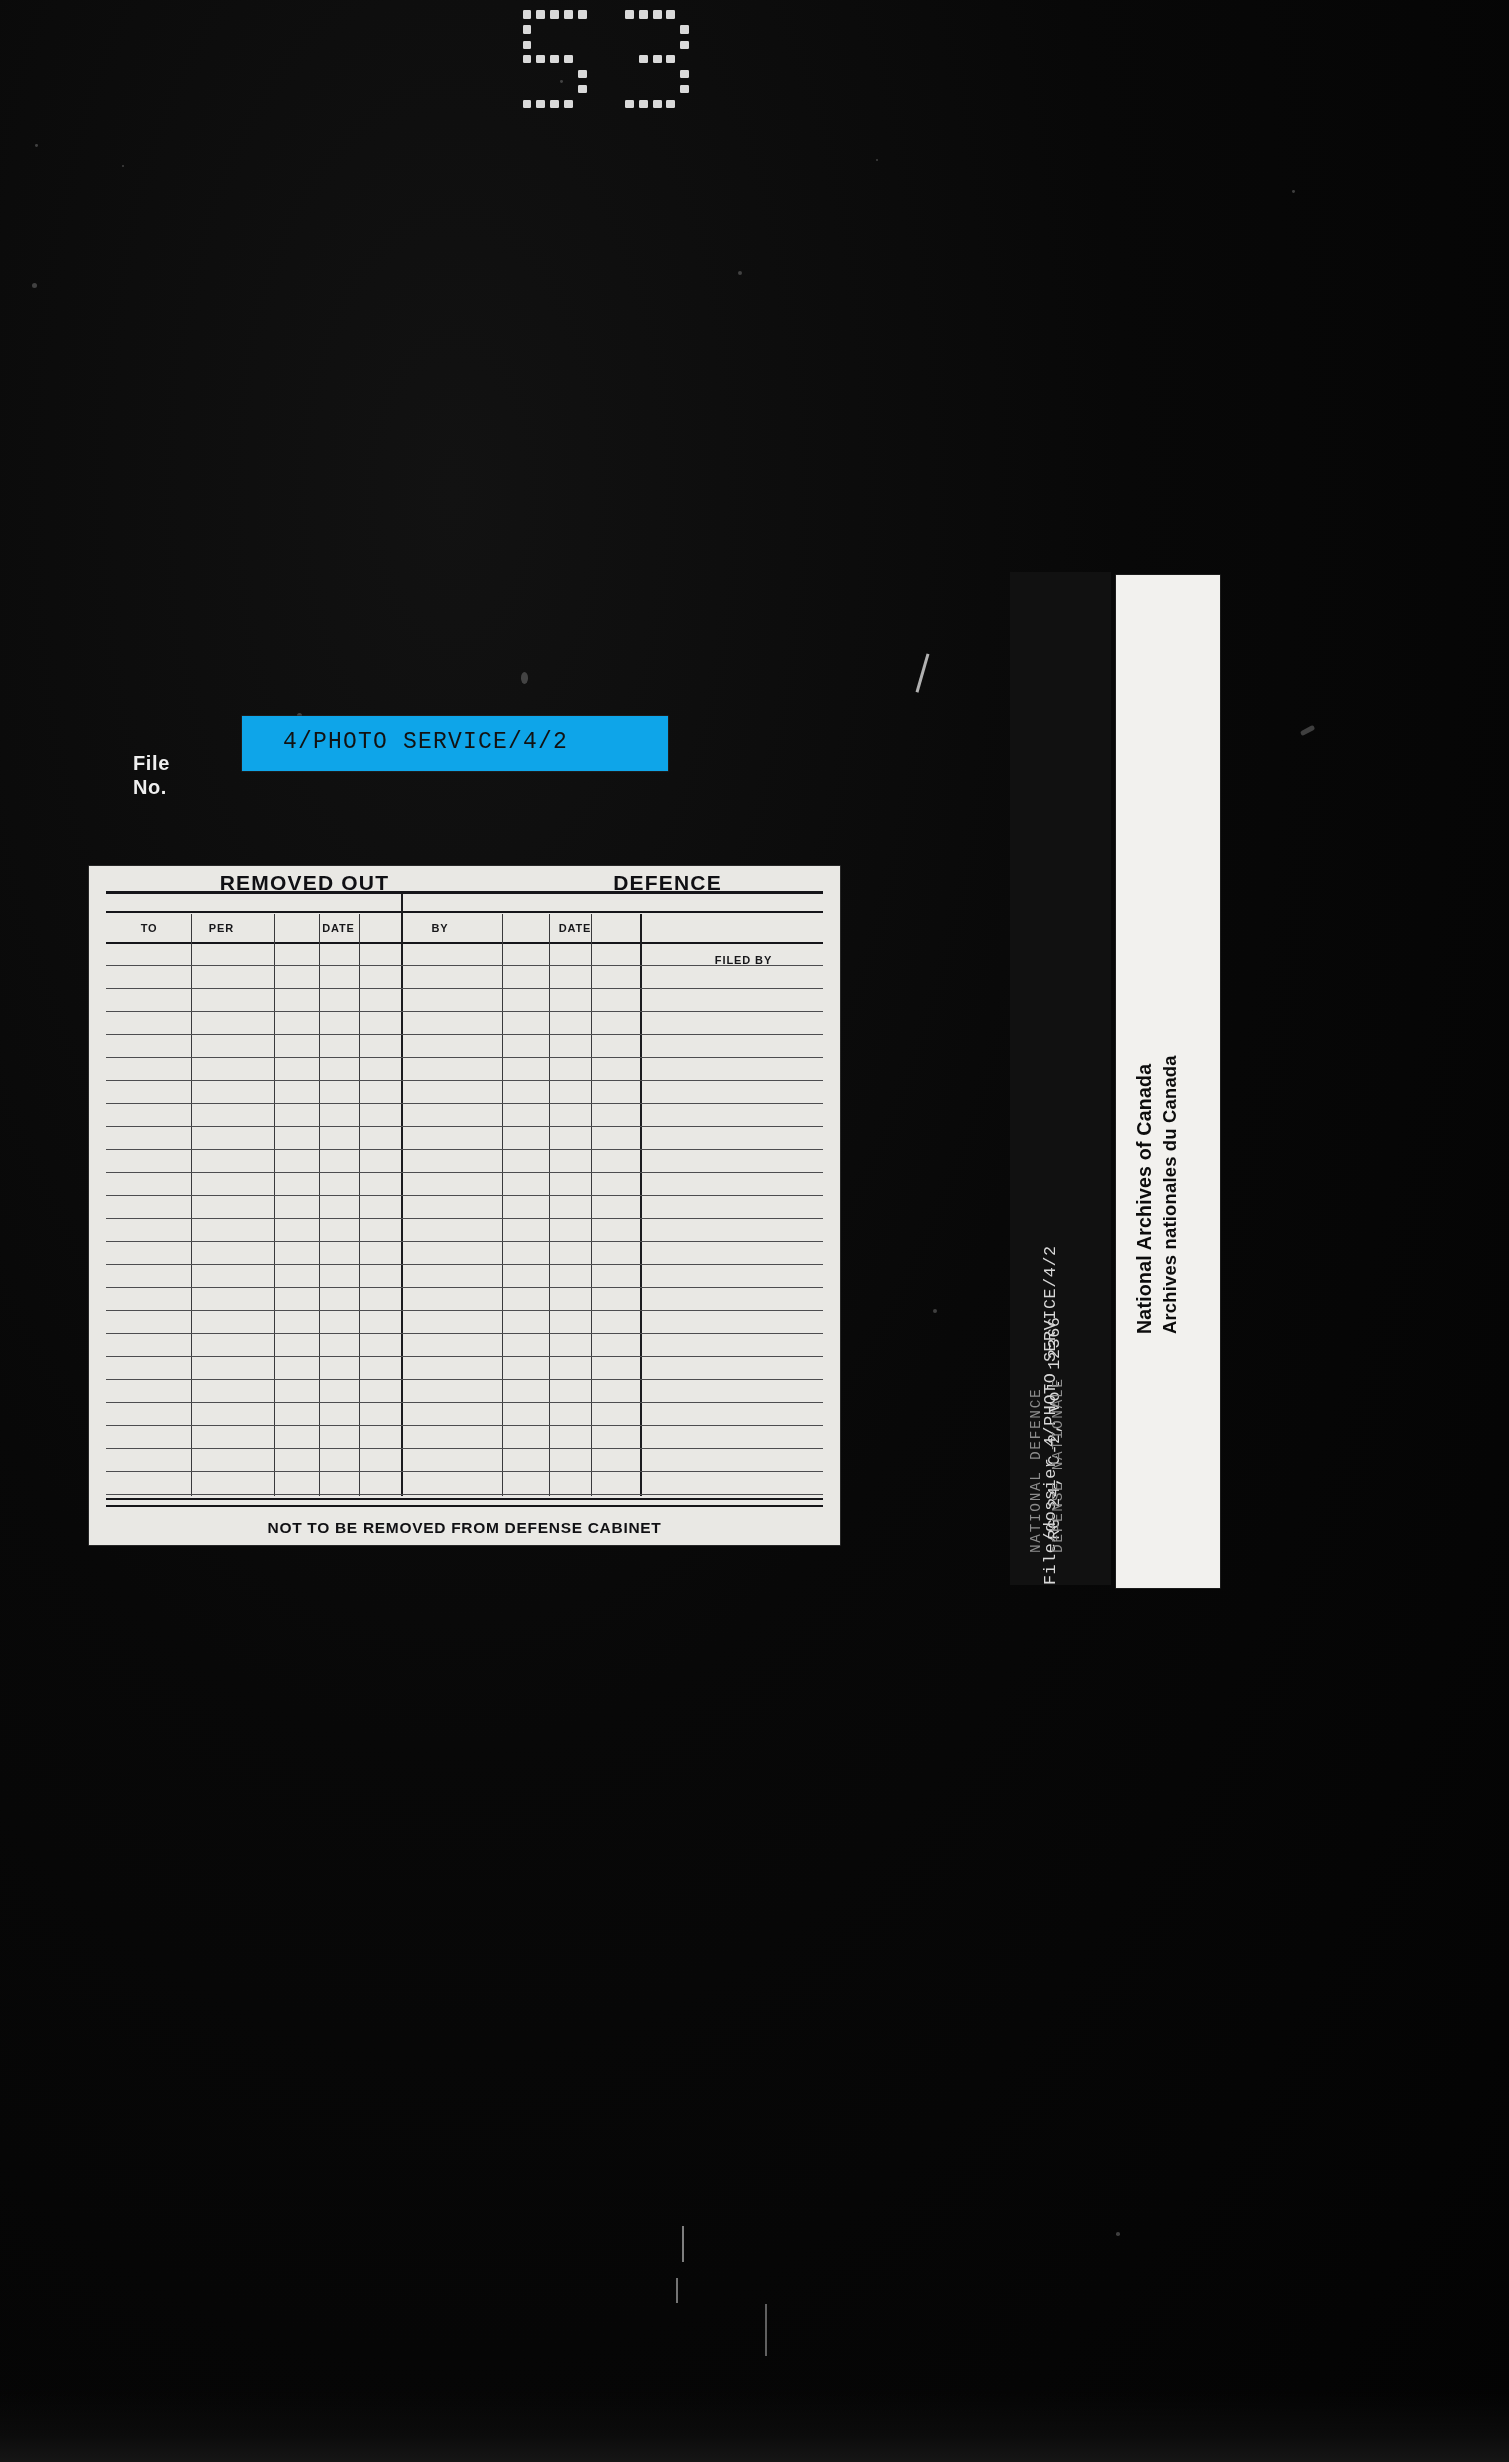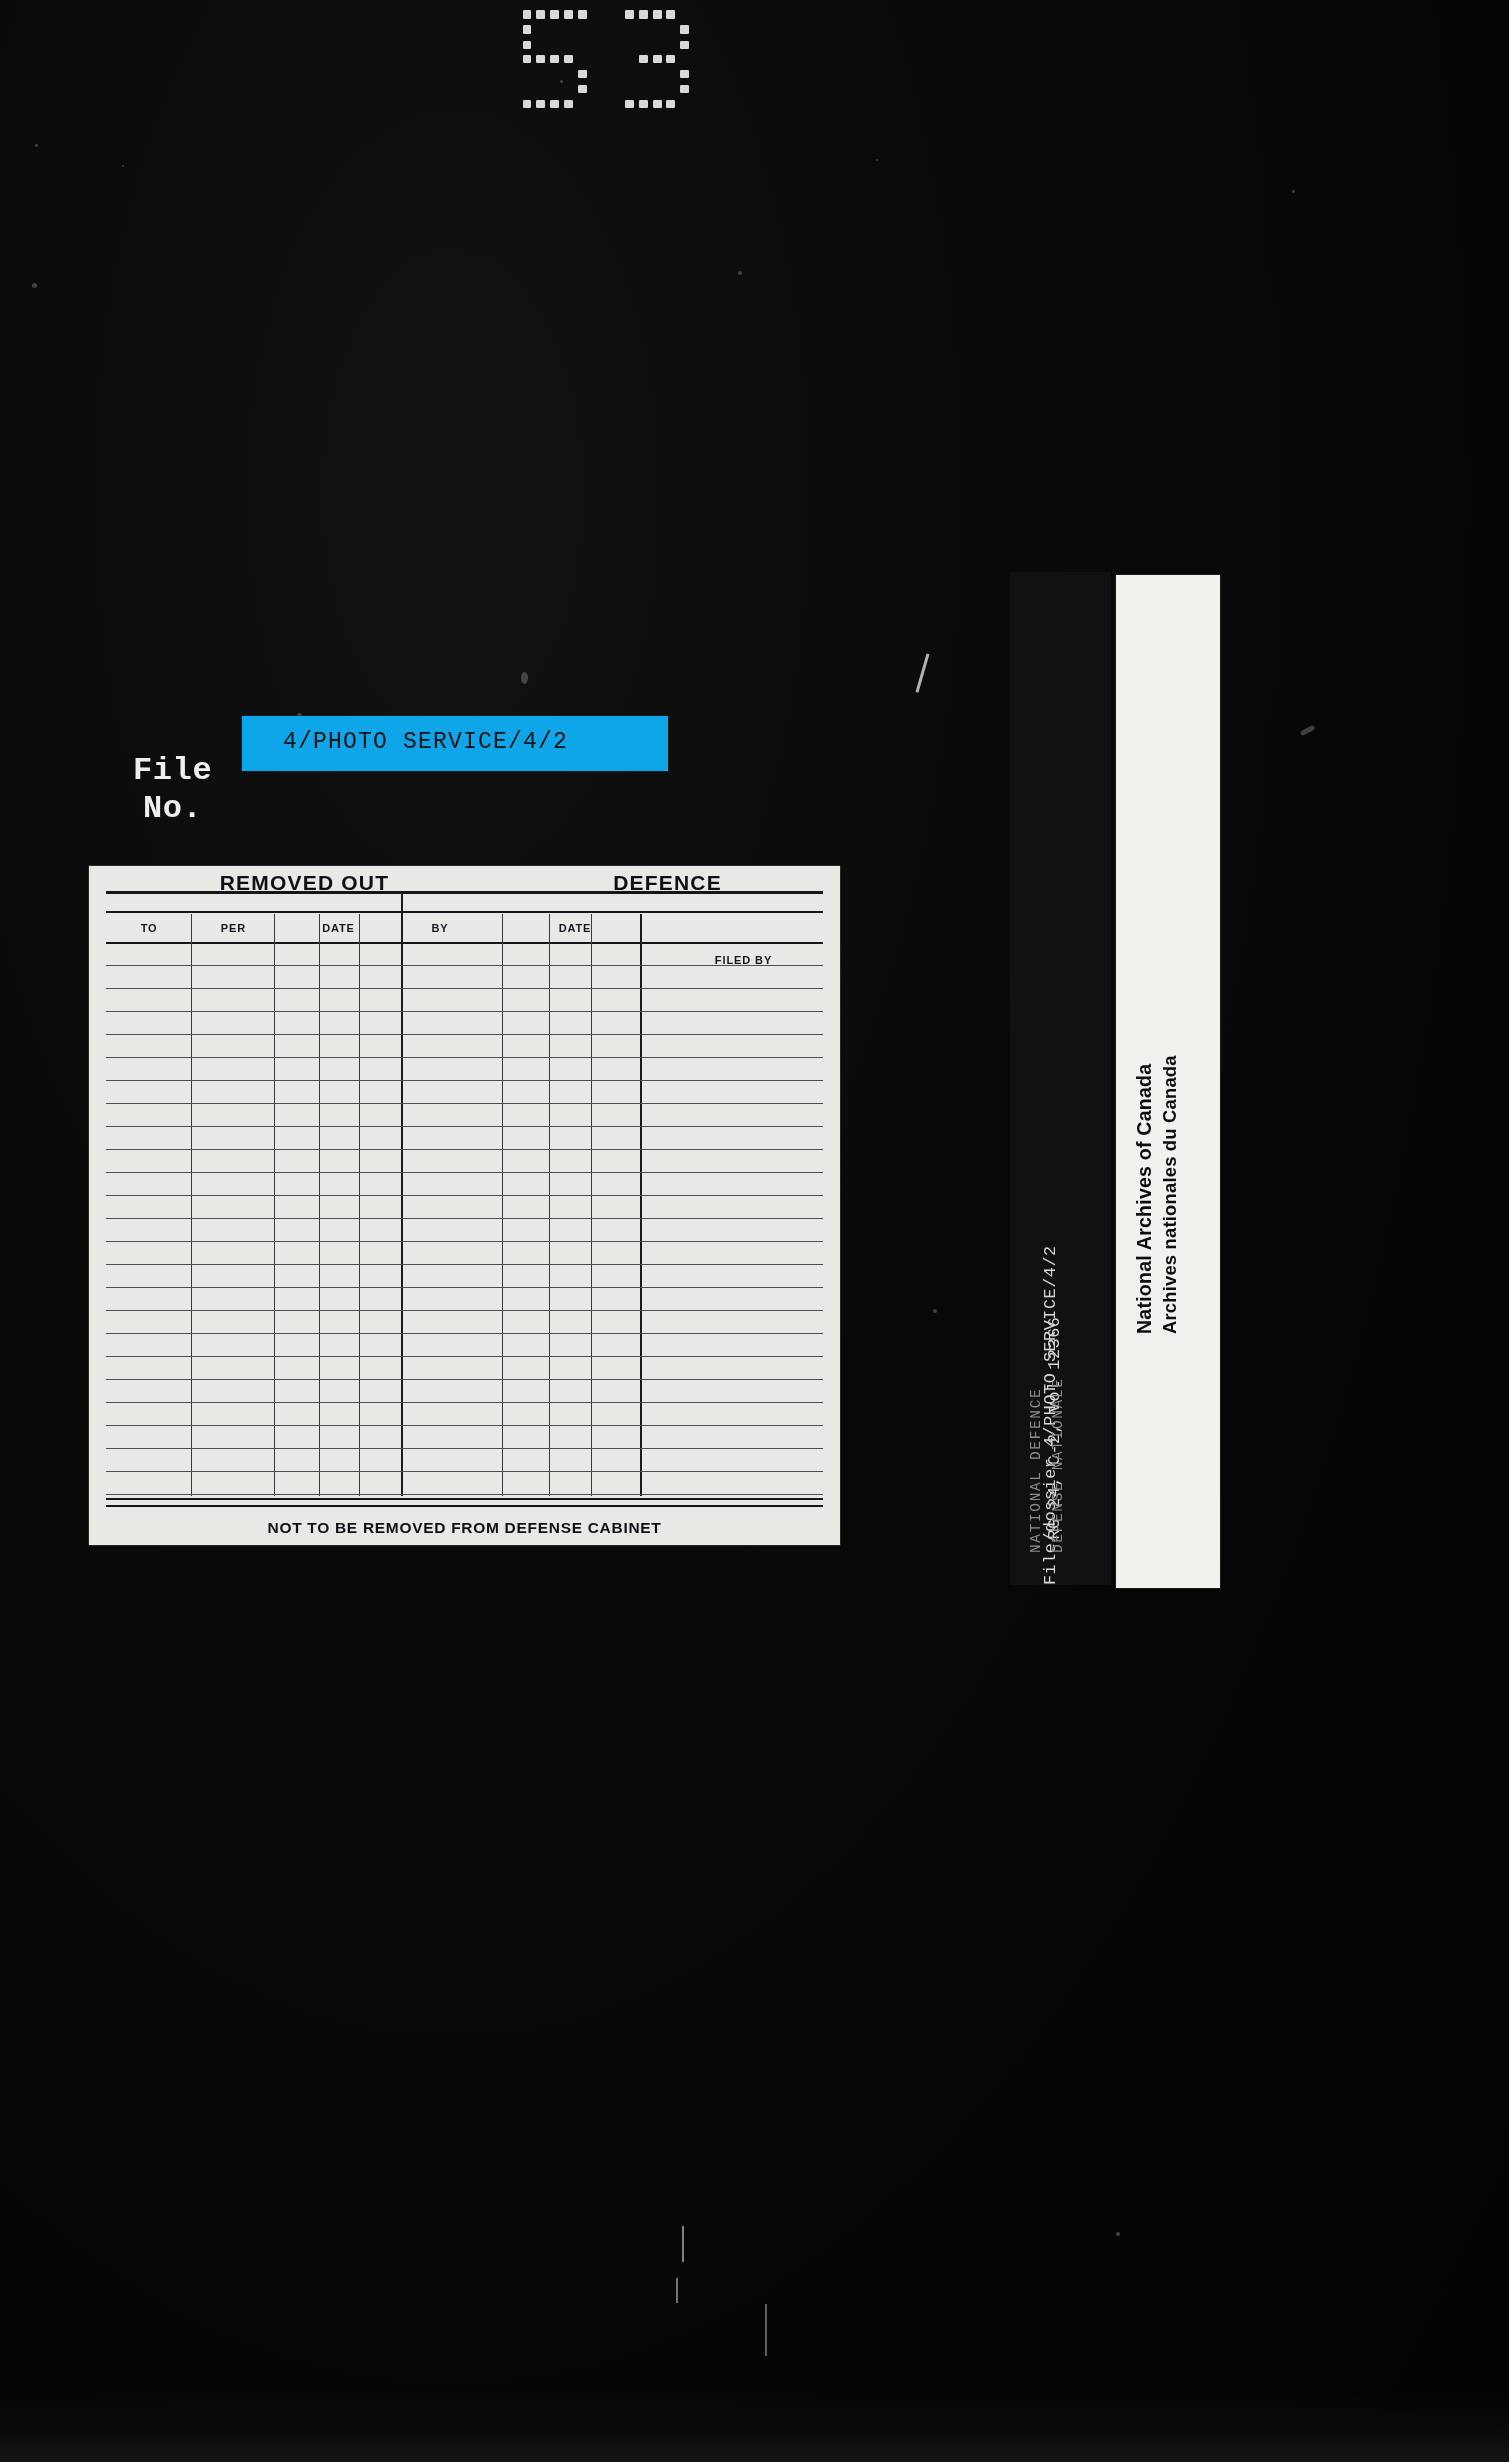--- a/index.html
+++ b/index.html
@@ -60,26 +60,25 @@
     position: absolute;
     inset: 0;
   }
 
   
   .file-no-label {
     position: absolute;
     left: 133px;
     top: 752px;
     color: #efefef;
-    font-family: Liberation Mono, monospace;
-    font-weight: bold;
-    font-size: 32px;
+    font-family: Liberation Sans, sans-serif;
+    font-weight: bold;
+    font-size: 20px;
     letter-spacing: 0.6px;
     line-height: 1.18;
-    text-align: center;
   }
 
   .file-no-strip {
     position: absolute;
     left: 242px;
     top: 716px;
     width: 426px;
     height: 55px;
     background: #0ea5e9;
     box-shadow: 0 0 0 0.6px #272727;
@@ -313,21 +312,21 @@
 
 <div class="card">
   <div class="card-inner">
 
     <div class="hdr-rule-top"></div>
     <div class="hdr-title charged">REMOVED OUT</div>
     <div class="hdr-title returned">DEFENCE</div>
     <div class="hdr-rule-bottom"></div>
 
     <div class="subhdr" style="left:19.6px;  width:81px;">TO</div>
-    <div class="subhdr" style="left:104px; width:81px;">PER</div>
+    <div class="subhdr" style="left:92px; width:81px;">PER</div>
     <div class="subhdr" style="left:186px; width:127px;">DATE</div>
     <div class="subhdr" style="left:302px; width:98px;">BY</div>
     <div class="subhdr" style="left:420px; width:132px;">DATE</div>
     <div class="subhdr" style="left:574px; width:161px;margin-top:32px;">FILED BY</div>
     <div class="subhdr-rule"></div>
 
     <div class="vline" style="left:102px;"></div>
     <div class="vline" style="left:185px;"></div>
     <div class="vline" style="left:230px;"></div>
     <div class="vline" style="left:270px;"></div>

